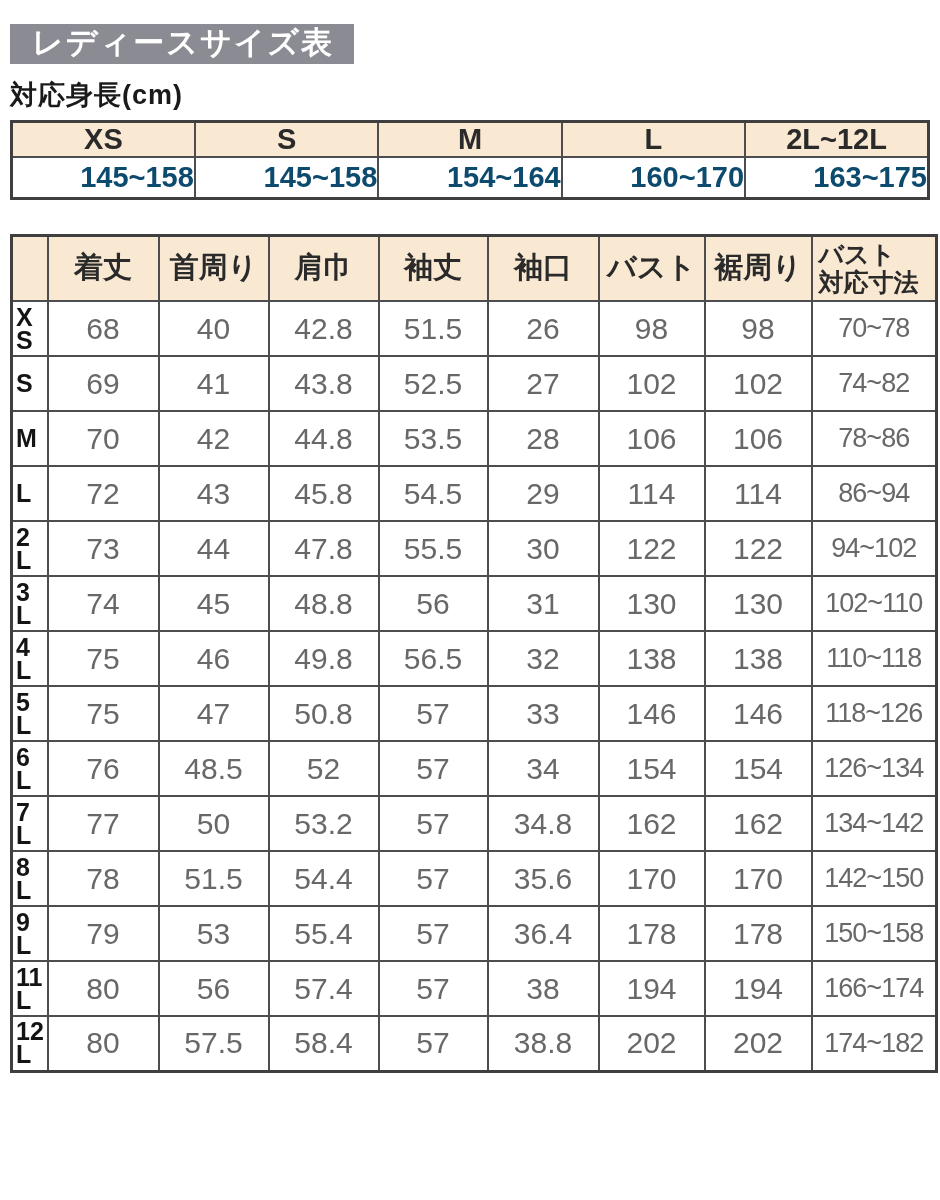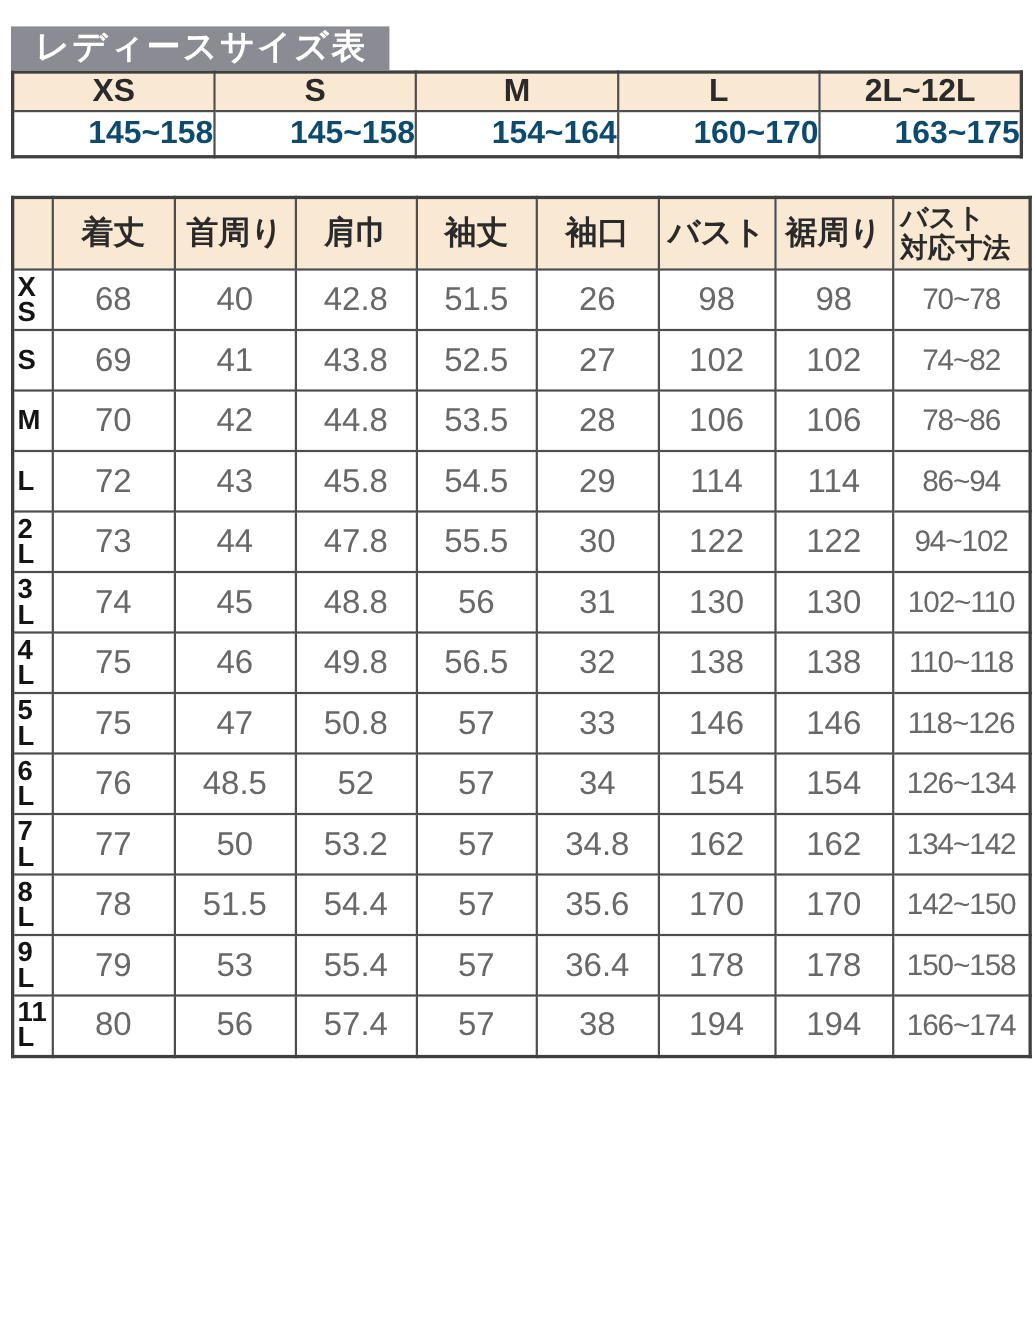--- a/index.html
+++ b/index.html
@@ -109,20 +109,21 @@
     white-space: pre-line;
   }
 </style>
 </head>
 <body>
 
 <div class="page">
 
   <div class="title-banner">レディースサイズ表</div>
 
+  <div class="subtitle">対応身長(cm)</div>
 
   <table class="height-table">
     <colgroup>
       <col style="width:20%">
         <col style="width:20%">
         <col style="width:20%">
         <col style="width:20%">
         <col style="width:20%">
     </colgroup>
     <thead>
@@ -318,16 +319,28 @@
 L</th>
     <td class="size-cell">80</td>
     <td class="size-cell">56</td>
     <td class="size-cell">57.4</td>
     <td class="size-cell">57</td>
     <td class="size-cell">38</td>
     <td class="size-cell">194</td>
     <td class="size-cell">194</td>
     <td class="size-cell range">166~174</td>
   </tr>
+        <tr>
+    <th class="row-label">12
+L</th>
+    <td class="size-cell">80</td>
+    <td class="size-cell">57.5</td>
+    <td class="size-cell">58.4</td>
+    <td class="size-cell">57</td>
+    <td class="size-cell">38.8</td>
+    <td class="size-cell">202</td>
+    <td class="size-cell">202</td>
+    <td class="size-cell range">174~182</td>
+  </tr>
       </tbody>
   </table>
 
 </div>
 
 </body></html>

